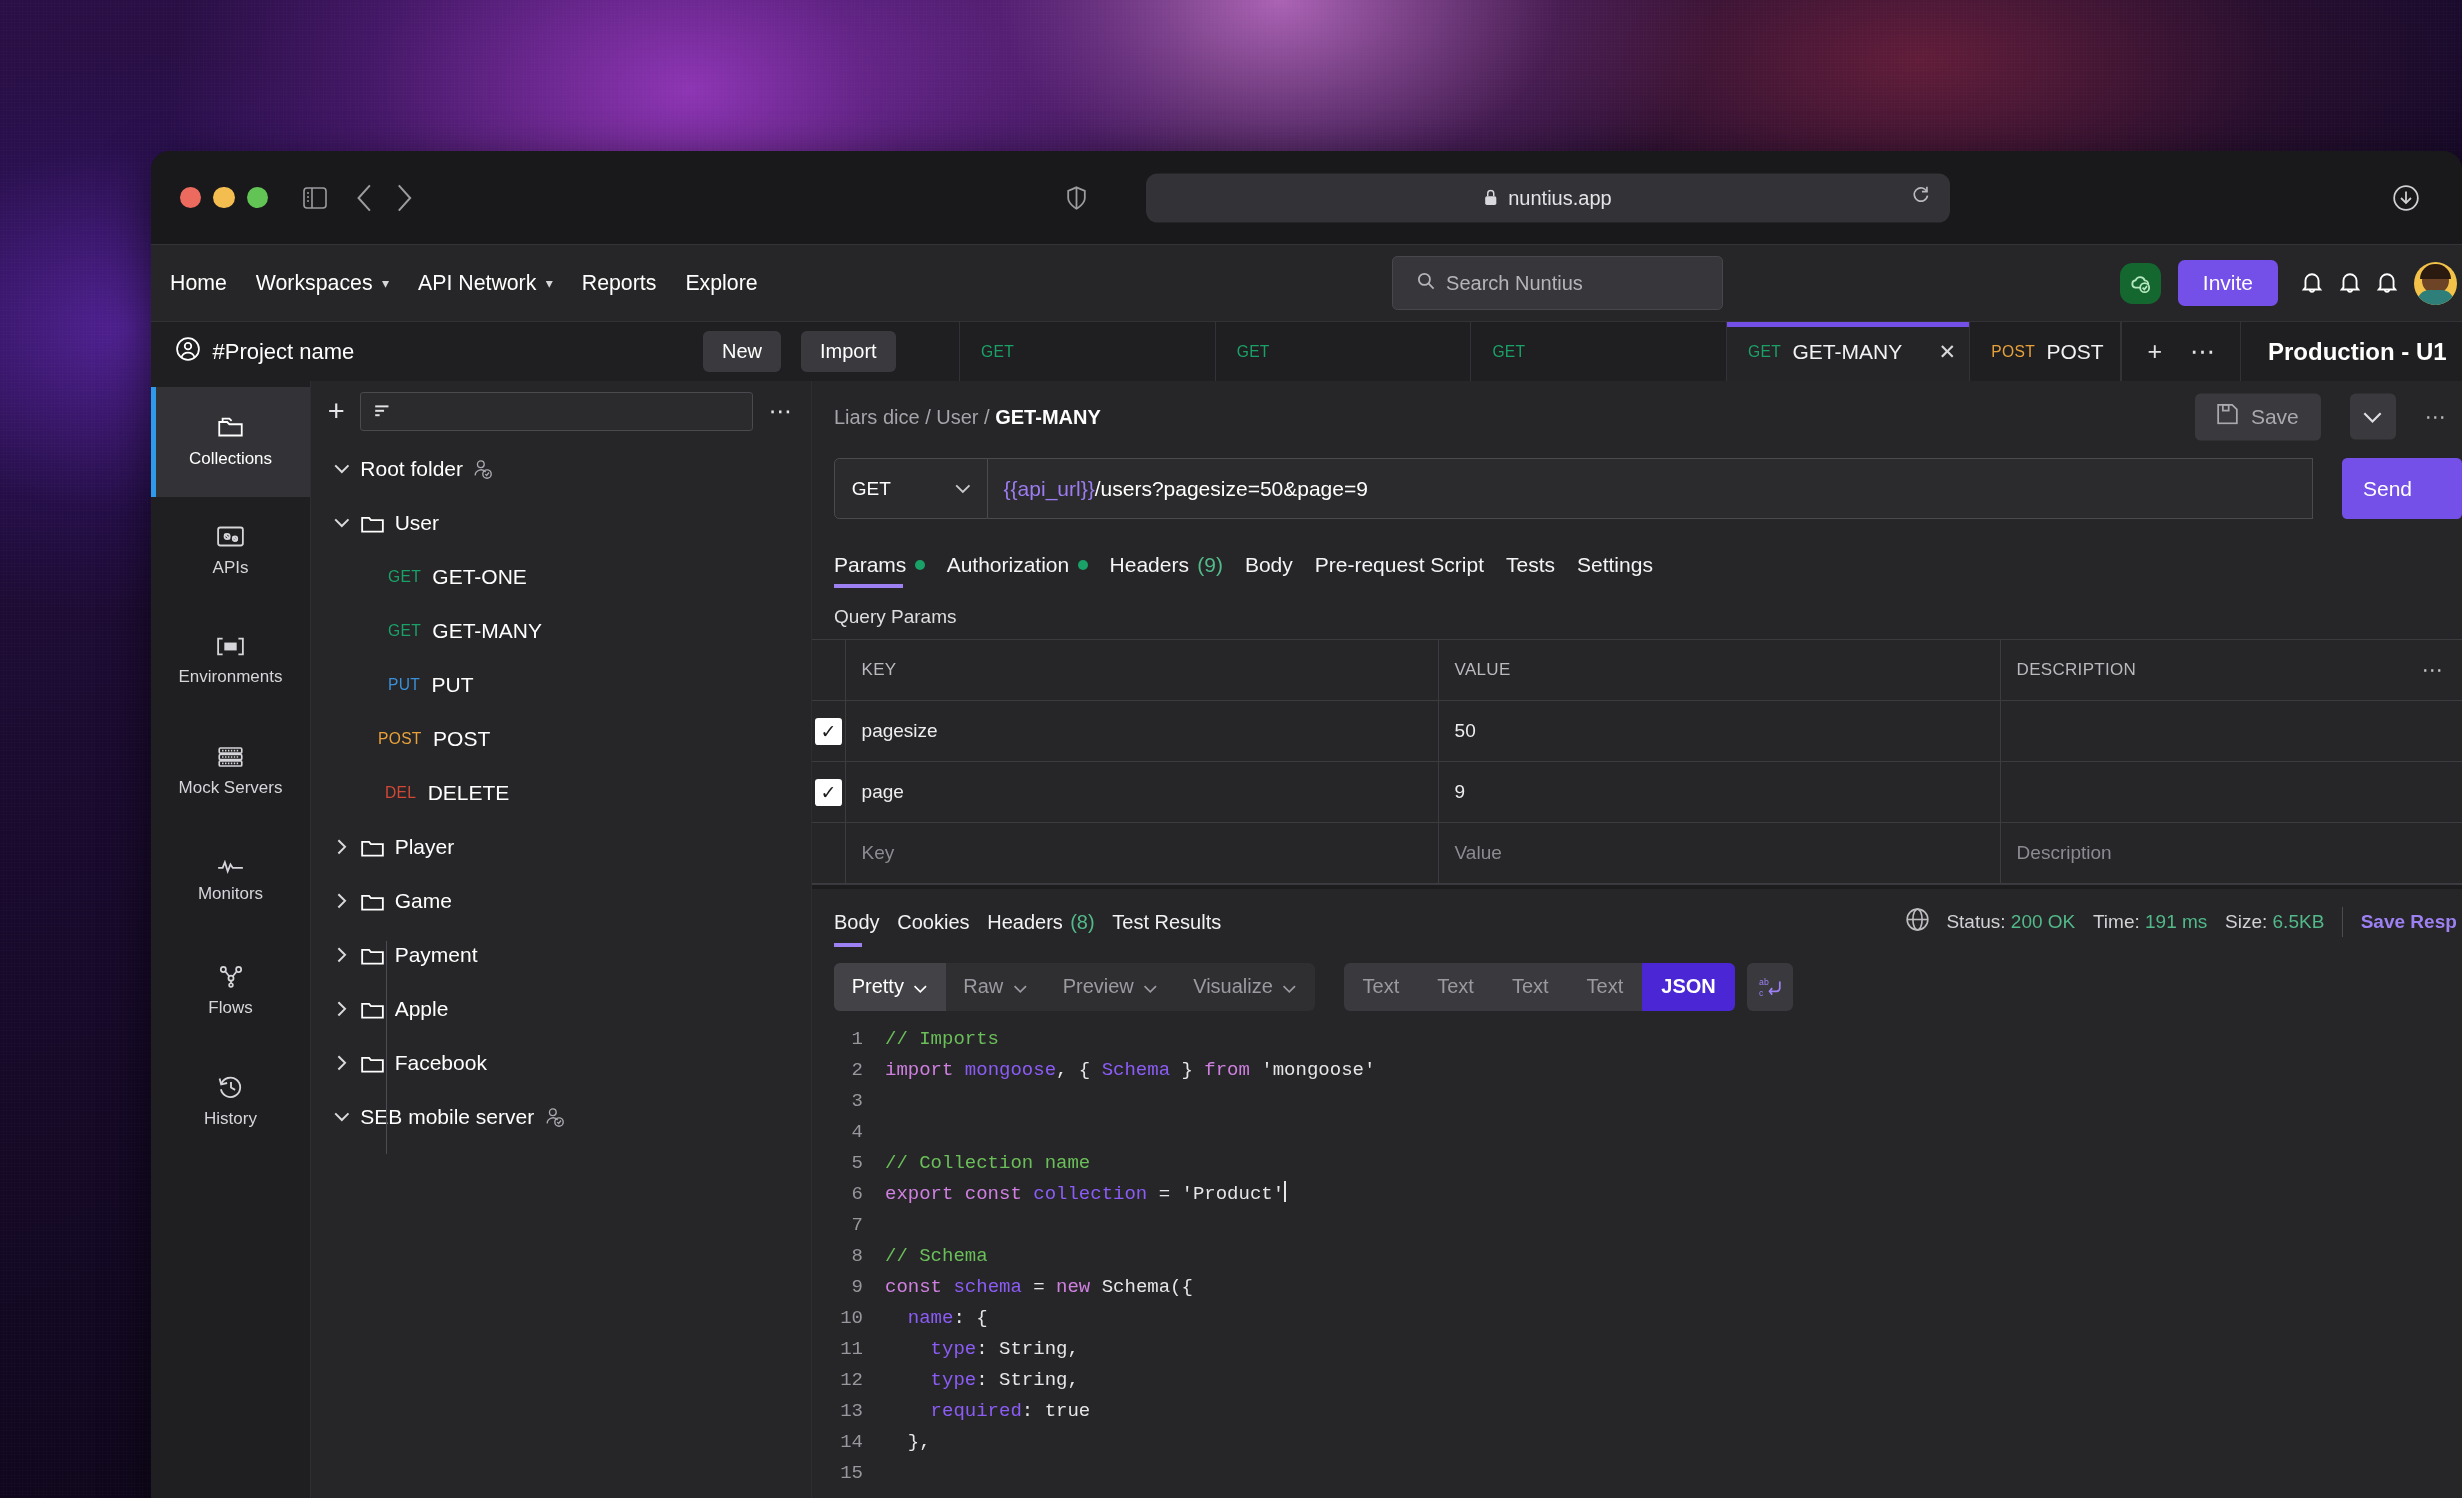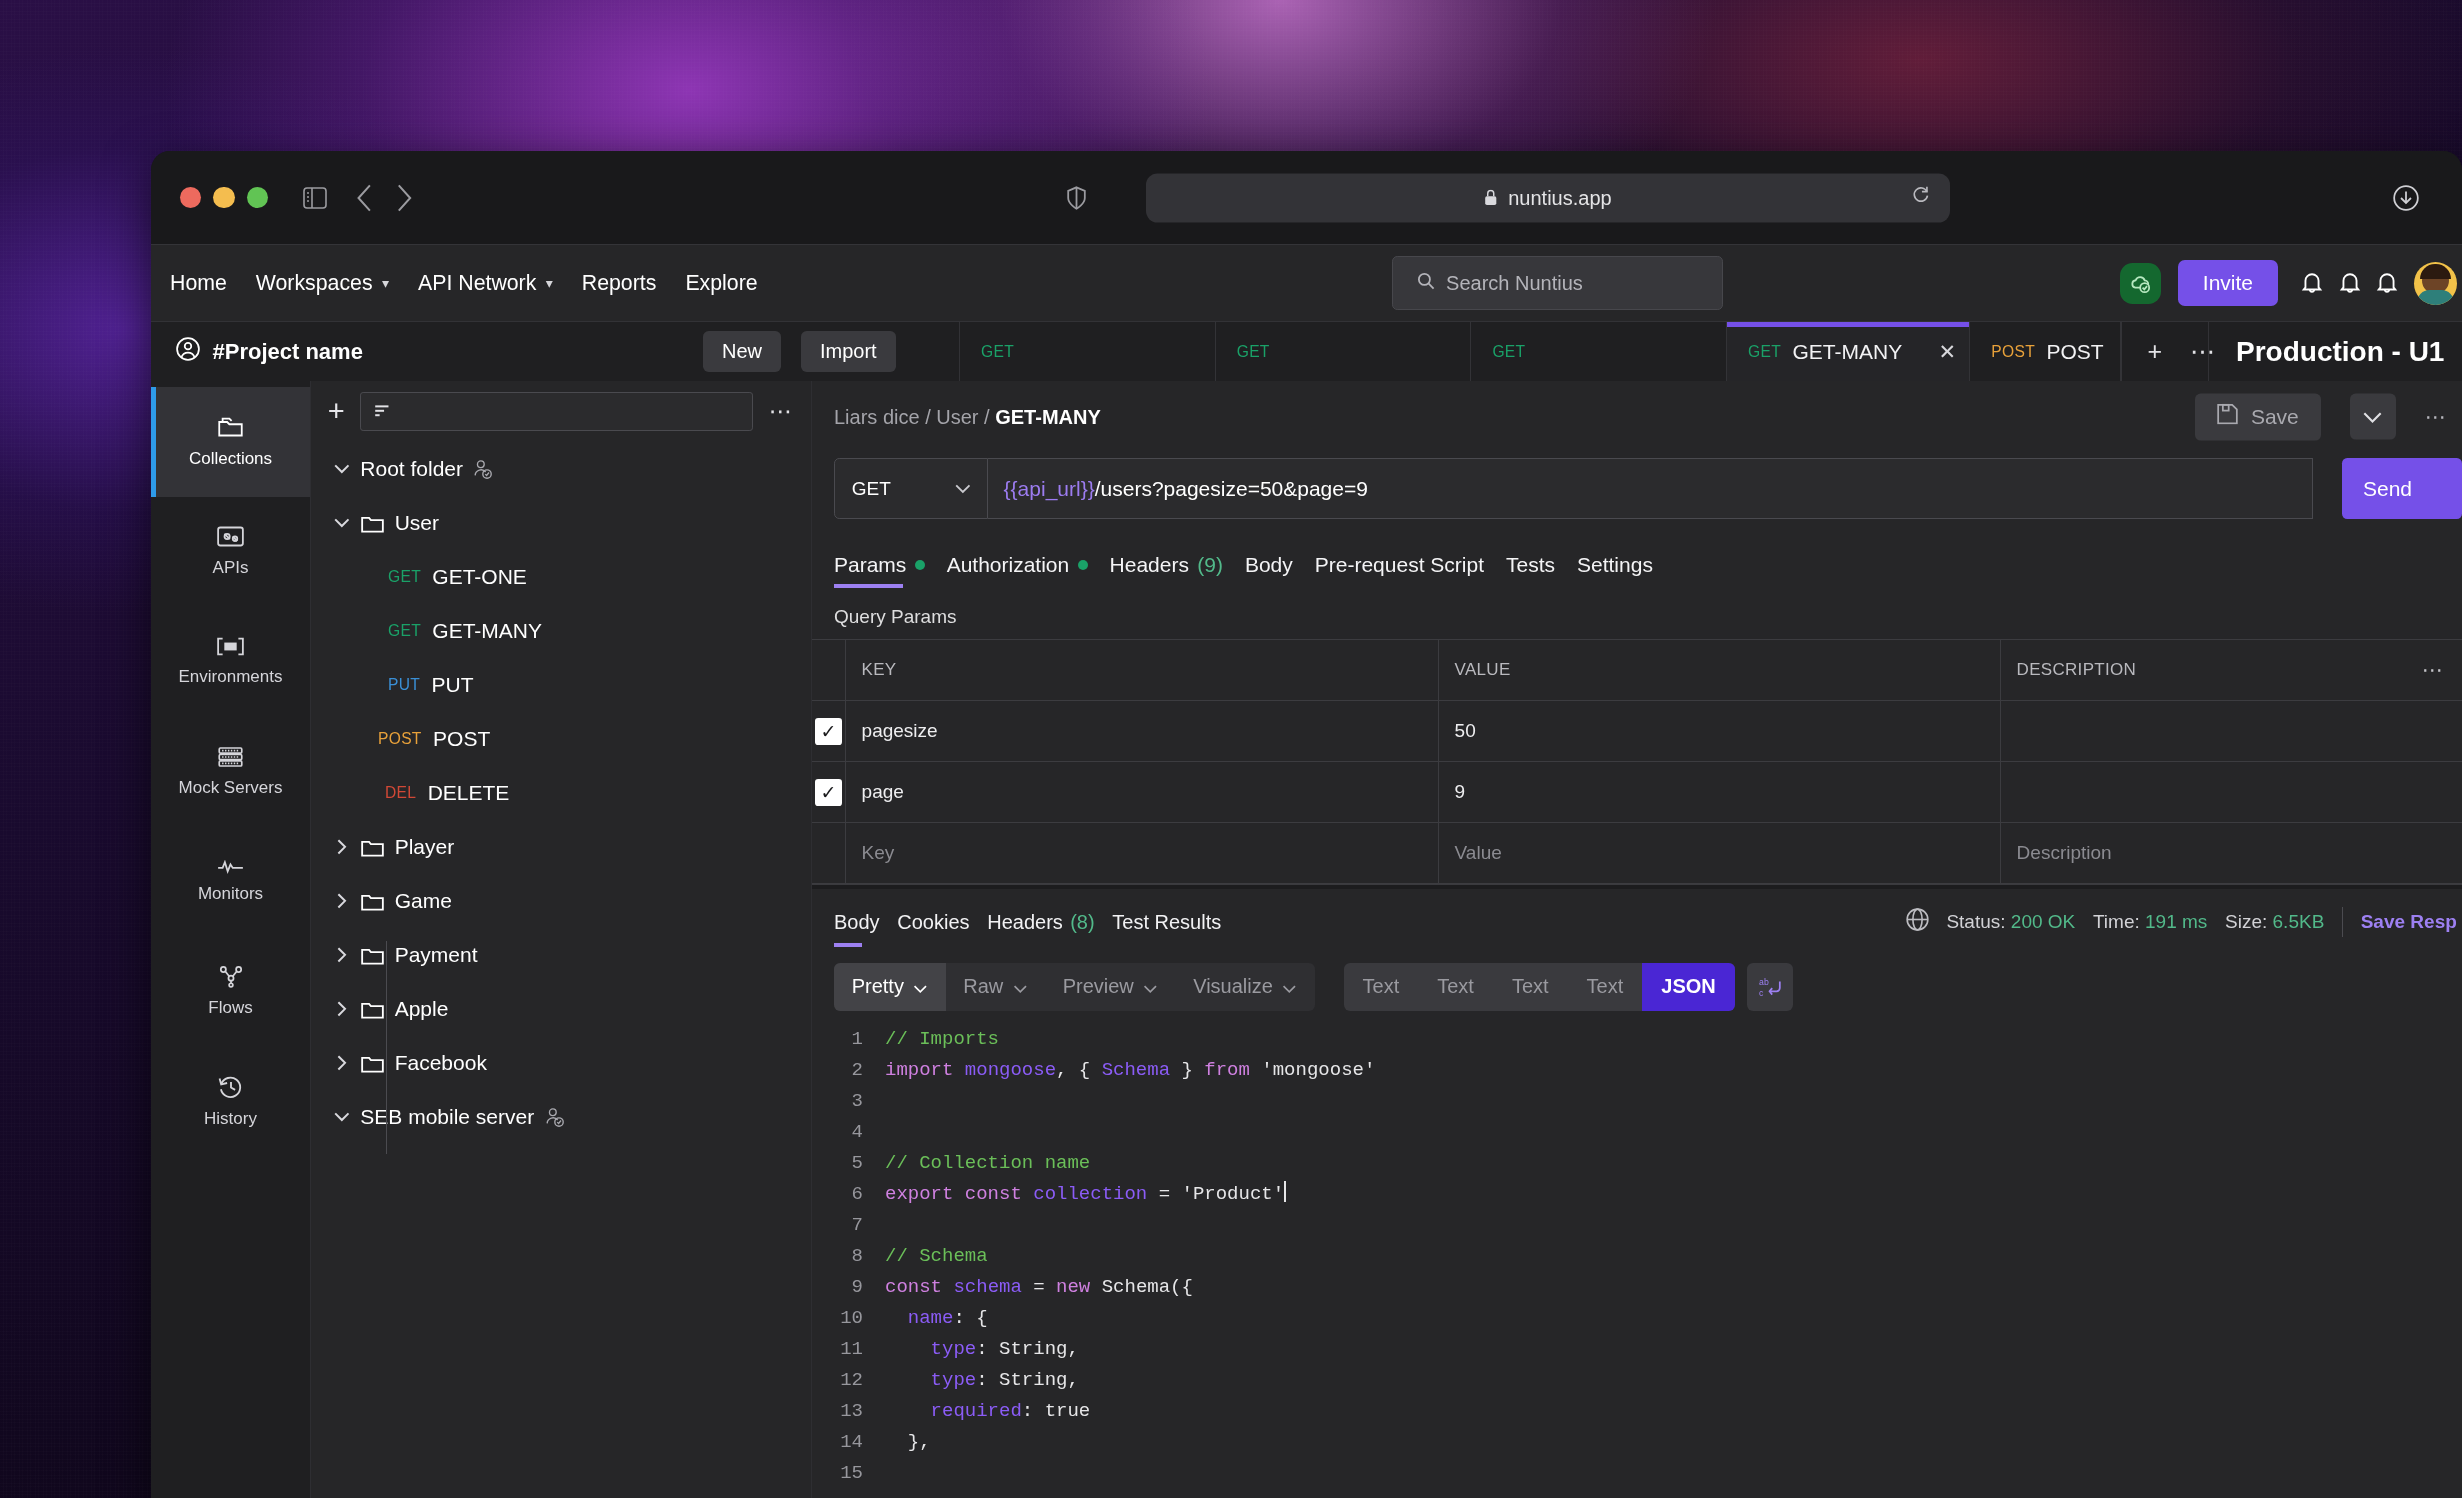--- a/index.html
+++ b/index.html
@@ -141,21 +141,21 @@
   #workspace-bar {
     position: relative;
     height: 60px;
     background: #1f1f21;
     border-top: 0.5px solid #323236;
     display: flex; align-items: center;
   }
   #project-name {
     display: flex; align-items: center; gap: 12.5px;
     margin-left: 25px;
-    color: #fff; font-size: 22px; font-weight: bold;
+    color: #fff; font-size: 22px; font-weight: normal;
     white-space: nowrap;
   }
   .ghost-btn {
     background: #3a3a3e; color: #fff;
     font-size: 20px;
     padding: 9.4px 19px;
     border-radius: 5.7px;
     white-space: nowrap;
   }
   #new-btn { position: absolute; left: 552px; }
@@ -190,25 +190,25 @@
   }
   .tab .close { margin-left: 25px; color: #d8d8dc; font-size: 21px; }
   #tab-actions {
     display: flex; align-items: center; gap: 28px;
     padding: 0 25px;
     color: #e2e2e6; font-size: 25px;
     border-left: 0.5px solid #333337;
   }
   #env-label {
     position: absolute; right: 0; top: 0; height: 100%;
-    width: 254px;
+    width: 222px;
     display: flex; align-items: center;
     padding-left: 27px;
     border-left: 0.5px solid #323236;
-    color: #fff; font-size: 28px; font-weight: bold;
+    color: #fff; font-size: 24px; font-weight: bold;
     white-space: nowrap;
   }
 
   
   #main { position: relative; height: 1118px; display: flex; }
 
   
   #rail {
     width: 160px;
     background: #1f1f21;

